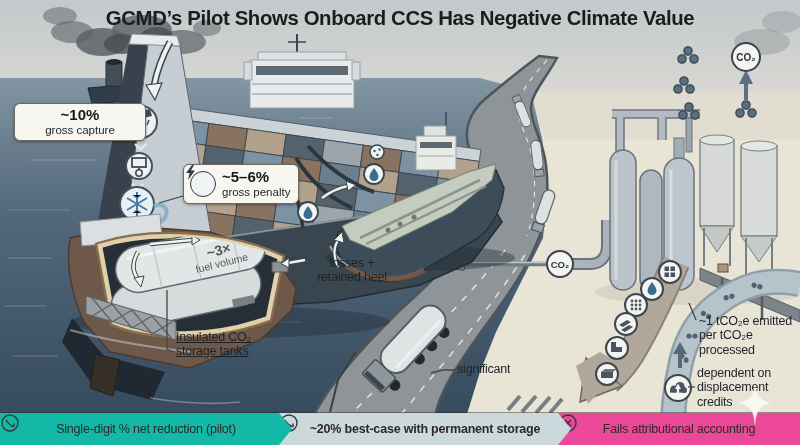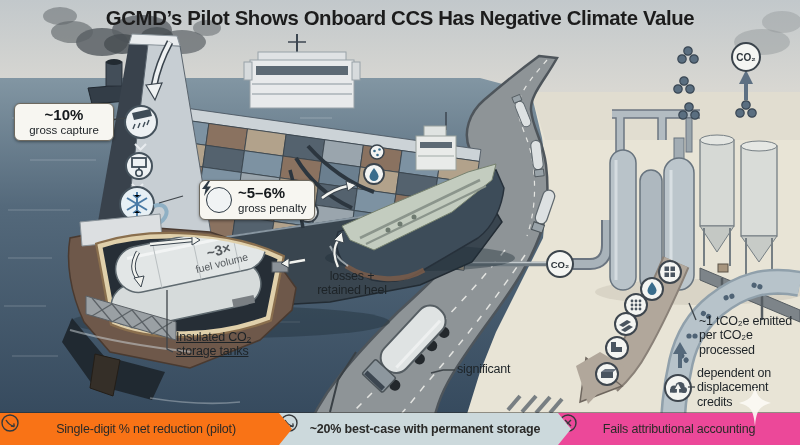--- a/index.html
+++ b/index.html
@@ -6,21 +6,21 @@
   #stage{position:relative;width:800px;height:445px;overflow:hidden;
          font-family:"Liberation Sans",sans-serif;background:#c8cdd0;}
   #stage svg{position:absolute;left:0;top:0;}
   .title{position:absolute;top:6px;left:0;right:0;text-align:center;
          font-size:21px;font-weight:bold;color:#1c1c1c;letter-spacing:-0.4px;
          transform:scaleX(.97);}
   .lbl{position:absolute;font-size:12.5px;line-height:1.14;color:#1d2327;letter-spacing:-0.2px;}
   .lbl.center{text-align:center;}
   .callout{position:absolute;background:#f7f6f1;border:1.5px solid #6d695f;
            border-radius:6px;box-shadow:0 1px 3px rgba(0,0,0,.4);
-           text-align:center;padding:3px 5px;}
+           text-align:center;padding:3px 21px;}
   .callout .val{font-size:15px;font-weight:bold;color:#15191c;line-height:1.1;display:block;}
   .callout .sub{font-size:11.5px;color:#22272b;line-height:1.15;display:block;text-align:center;}
   .callout.flex{display:flex;align-items:center;gap:6px;text-align:left;padding:4px 8px 4px 6px;}
   .bolt-circle{width:24px;height:24px;border:1.7px solid #2e3a44;border-radius:50%;
                background:#f0f3f4;display:flex;align-items:center;justify-content:center;flex:0 0 auto;}
   .rot-label{position:absolute;text-align:center;color:#54595d;transform:rotate(-14deg);}
   .rot-label .val{font-size:14px;font-weight:bold;display:block;line-height:1.05;}
   .rot-label .sub{font-size:10.5px;display:block;line-height:1.05;}
   .footer{position:absolute;left:0;bottom:0;width:800px;height:32px;z-index:20;
           border-top:1px solid rgba(35,35,30,.45);}
@@ -486,21 +486,21 @@
   </g>
 </svg>
 
 <div class="title">GCMD’s Pilot Shows Onboard CCS Has Negative Climate Value</div>
 
 <div class="callout" style="left:14px;top:103px;width:88px;">
   <span class="val">~10%</span>
   <span class="sub">gross capture</span>
 </div>
 
-<div class="callout flex" style="left:183px;top:180px;margin-left:16px;">
+<div class="callout flex" style="left:183px;top:164px;">
   <span class="bolt-circle">
     <svg width="13" height="15" viewBox="0 0 13 15">
           <polygon points="8,0 2,8 5.6,8 4,15 11,5.6 7,5.6 10,0" fill="#2e3a44"></polygon>
         </svg>
   </span>
   <span>
     <span class="val">~5–6%</span>
     <span class="sub">gross penalty</span>
   </span>
 </div>
@@ -508,41 +508,41 @@
 <div class="rot-label" style="left:188px;top:243px;width:64px;">
   <span class="val">~3×</span>
   <span class="sub">fuel volume</span>
 </div>
 
 <div class="lbl" style="left:176px;top:330px;text-decoration:underline;">
   <div>Insulated CO₂</div>
   <div>storage tanks</div>
 </div>
 
-<div class="lbl center" style="left:296px;top:269px;width:112px;">
+<div class="lbl center" style="left:296px;top:256px;width:112px;">
   <div>losses +</div>
   <div>retained heel</div>
 </div>
 
 <div class="lbl" style="left:457px;top:362px;width:140px;">
   <div>significant</div>
 </div>
 
 <div class="lbl" style="left:699px;top:314px;width:102px;">
   <div>~1 tCO₂e emitted</div>
   <div>per tCO₂e processed</div>
 </div>
 
 <div class="lbl" style="left:697px;top:366px;width:106px;">
   <div>dependent on</div>
   <div>displacement credits</div>
 </div>
 
 <div class="footer">
-  <div class="seg seg1" style="background:#f97316">
+  <div class="seg seg1" style="background:#14b8a6">
     <svg width="20" height="20" viewBox="0 0 20 20">
       <circle cx="10" cy="10" r="8" fill="none" stroke="#35393c" stroke-width="1.4"></circle>
       <path d="M6,7 C8,10.5 10.5,12.5 14,13.5" fill="none" stroke="#35393c" stroke-width="1.4"></path>
       <path d="M14.3,13.6 l-3.4,-0.5 M14.3,13.6 l-0.5,-3.2" stroke="#35393c" stroke-width="1.3" fill="none"></path>
     </svg>
     <span>Single-digit % net reduction (pilot)</span>
   </div>
   <div class="seg seg2" style="background:#ccd9dc">
     <svg width="20" height="20" viewBox="0 0 20 20">
       <circle cx="10" cy="10" r="8" fill="none" stroke="#35393c" stroke-width="1.4"></circle>

